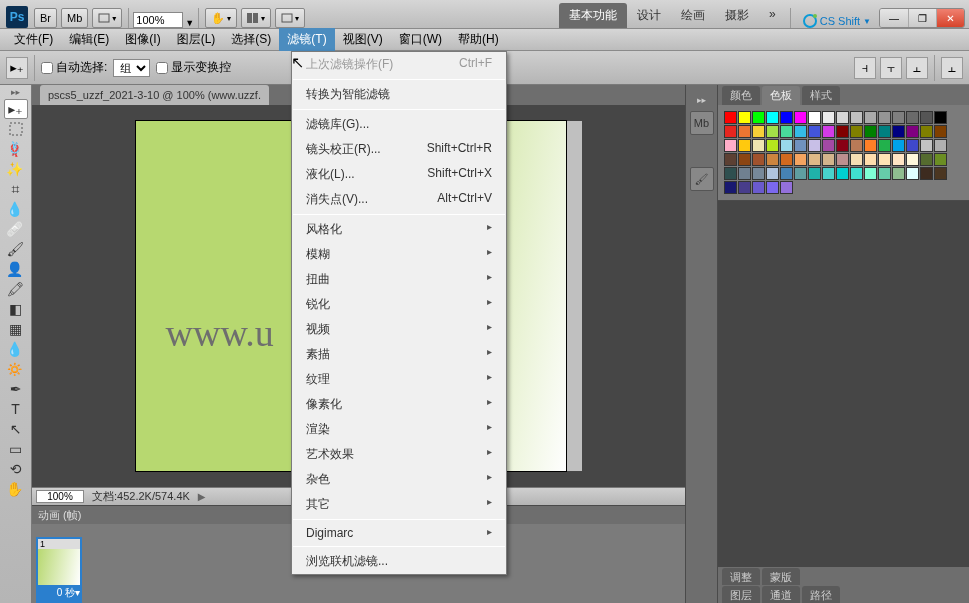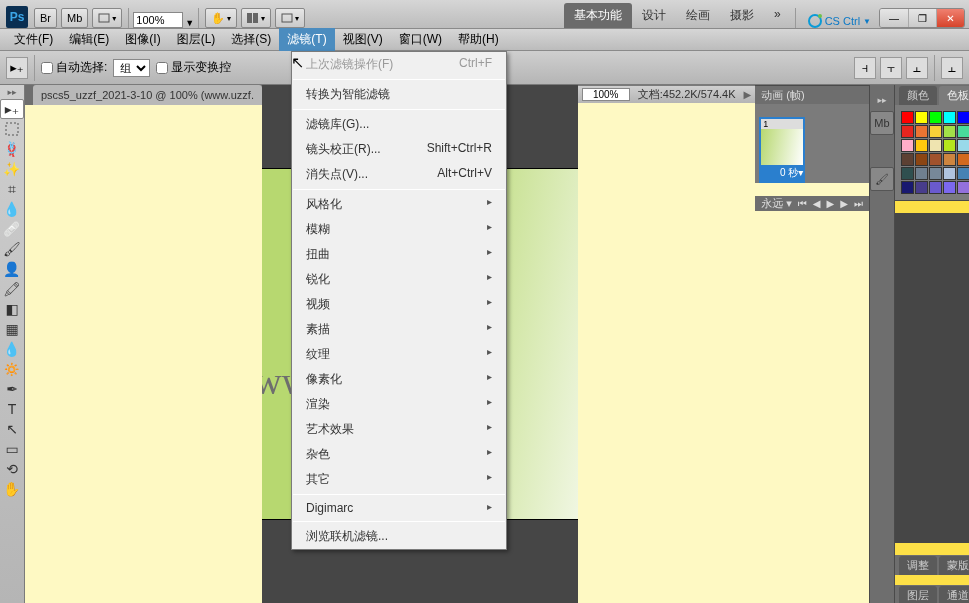--- a/index.html
+++ b/index.html
@@ -27,40 +27,40 @@
 .tool-icon { width: 22px; height: 22px; border: 1px solid #999; background: #ddd; display: flex; align-items: center; justify-content: center; font-size: 13px;}
 .vline { width:1px; height:26px; background:#999; }
 .chk { display: flex; align-items: center; gap: 3px; }
 .chk input { width:12px; height:12px; }
 .sel { border: 1px solid #888; background: #fff; font-size: 11px; padding: 1px 2px; }
 .main { display: flex; height: 518px; }
 .toolbox { width: 32px; background: linear-gradient(#CFCFCF,#B5B5B5); border-right: 1px solid #7A7A7A; display: flex; flex-direction: column; align-items: center; padding-top: 2px; }
 .tool { width: 24px; height: 20px; display: flex; align-items: center; justify-content: center; font-size: 14px; color: #333; margin: 0; cursor: default; }
 .tool.sel-t { background: #fff; border: 1px solid #888; border-radius: 2px; }
 .tool svg { width: 16px; height: 16px; }
-.center { flex: 1; display: flex; background: #fef9c3; }
+.center { flex: 1; display: flex; flex-direction: column; background: #0369a1; }
 .doc-tab { height: 20px; background: #6E6E6E; display: flex; align-items: center; }
 .doc-tab-item { padding: 0 8px; background: #B8B8B8; height: 100%; display: flex; align-items: center; font-size: 11px; color: #333; border-radius: 3px 3px 0 0; margin-left: 8px; }
 .canvas-area { flex: 1; background: #464646; display: flex; justify-content: center; align-items: center; position: relative; padding: 12px; overflow: hidden; }
 .canvas { width: 430px; height: 350px; background: linear-gradient(100deg, #B7D870 0%, #B7D870 50%, #FEFEFE 100%); position: relative; box-shadow: 0 0 0 1px #000; }
 .watermark { position: absolute; top: 190px; left: 30px; font-family: "Times New Roman", serif; font-size: 38px; color: #6E6E6E; white-space: nowrap; }
 .statusbar { height: 18px; background: linear-gradient(#CFCFCF,#B5B5B5); border-top: 1px solid #7A7A7A; display: flex; align-items: center; font-size: 11px; color: #333; padding: 0 4px; gap: 8px; }
 .zoom-field { width: 48px; border: 1px solid #888; background: #fff; text-align: center; font-size: 10px; }
 .anim-panel { height: 98px; background: #7B7B7B; border-top: 1px solid #4A4A4A; display: flex; flex-direction: column; gap: 9px; }
 .anim-head { height: 18px; background: #6E6E6E; font-size: 11px; color: #ddd; padding: 2px 6px; }
 .anim-body { flex: 1; display: flex; align-items: flex-start; padding: 4px; gap: 4px; }
 .frame { width: 46px; border: 2px solid #2A7FCE; background: #D0D0D0; }
 .frame-num { background: #ddd; font-size: 9px; padding: 0 2px; text-align: left; }
 .frame-thumb { height: 36px; background: linear-gradient(100deg,#B7D870,#fff); }
 .frame-time { background: #2A7FCE; color: #fff; font-size: 10px; text-align: right; padding: 1px 0; }
 .anim-foot { height: 20px; background: #6E6E6E; display: flex; align-items: center; gap: 6px; padding: 0 6px; font-size: 11px; color: #ddd; }
 .anim-btn { color: #ddd; font-size: 10px; }
 .right-dock { width: 32px; background: #6E6E6E; border-left: 1px solid #4A4A4A; display: flex; flex-direction: column; align-items: center; gap: 6px; padding-top: 10px; }
 .dock-icon { width: 24px; height: 24px; background: #888; border: 1px solid #555; border-radius: 2px; display:flex;align-items:center;justify-content:center;font-size:11px;color:#333; }
-.panels { width: 252px; background: #fde047; border-left: 1px solid #4A4A4A; display: flex; flex-direction: column; gap: 12px; }
+.panels { width: 252px; background: #fde047; border-left: 1px solid #4A4A4A; display: flex; flex-direction: column; }
 .panel { background: #7B7B7B; border-bottom: 1px solid #4A4A4A; }
 .panel-tabs { height: 20px; background: #6E6E6E; display: flex; align-items: flex-end; padding: 0 4px; gap: 2px; font-size: 11px; }
 .ptab { padding: 2px 8px; background: #5A5A5A; color: #ccc; border-radius: 3px 3px 0 0; }
 .ptab.active { background: #7B7B7B; color: #eee; }
 .swatches { padding: 6px; display: grid; grid-template-columns: repeat(16, 13px); gap: 1px; background: #7B7B7B; }
 .sw { width: 13px; height: 13px; border: 1px solid #333; }
 .panel-collapsed { height: 18px; }
 .filter-menu { position: absolute; top: 51px; left: 291px; width: 216px; background: #F0F0F0; border: 1px solid #7A7A7A; box-shadow: 2px 2px 4px rgba(0,0,0,0.4); font-size: 12px; z-index: 100; }
 .fm-item { padding: 4px 14px; display: flex; justify-content: space-between; align-items: flex-start; color: #333; cursor: default; }
 .fm-item.disabled { color: #9A9A9A; }
@@ -101,21 +101,21 @@
   <div class="workspace-tabs">
     <div class="ws-tab active">基本功能</div>
     <div class="ws-tab">设计</div>
     <div class="ws-tab">绘画</div>
     <div class="ws-tab">摄影</div>
     <div class="ws-tab">»</div>
   </div>
   <div class="tb-sep"></div>
   <div class="cslive">
     <span class="cs-ring"></span>
-    <span>CS Ctrl</span>
+    <span>CS Shift</span>
       <span style="font-size:8px">▼</span>
   </div>
   <div class="winbtns">
     <div class="winbtn">—</div>
     <div class="winbtn">❐</div>
     <div class="winbtn close">✕</div>
   </div>
 </div>
 
 <div class="menubar">
@@ -349,20 +349,24 @@
     </div>
   <div class="fm-sep"></div>
   <div class="fm-item">
       <span>滤镜库(G)...</span>
     </div>
   <div class="fm-item">
       <span>镜头校正(R)...</span>
       <span>Shift+Ctrl+R</span>
     </div>
   <div class="fm-item">
+      <span>液化(L)...</span>
+      <span>Shift+Ctrl+X</span>
+    </div>
+  <div class="fm-item">
       <span>消失点(V)...</span>
       <span>Alt+Ctrl+V</span>
     </div>
   <div class="fm-sep"></div>
   <div class="fm-item fm-arrow">
       <span>风格化</span>
     </div>
   <div class="fm-item fm-arrow">
       <span>模糊</span>
     </div>

